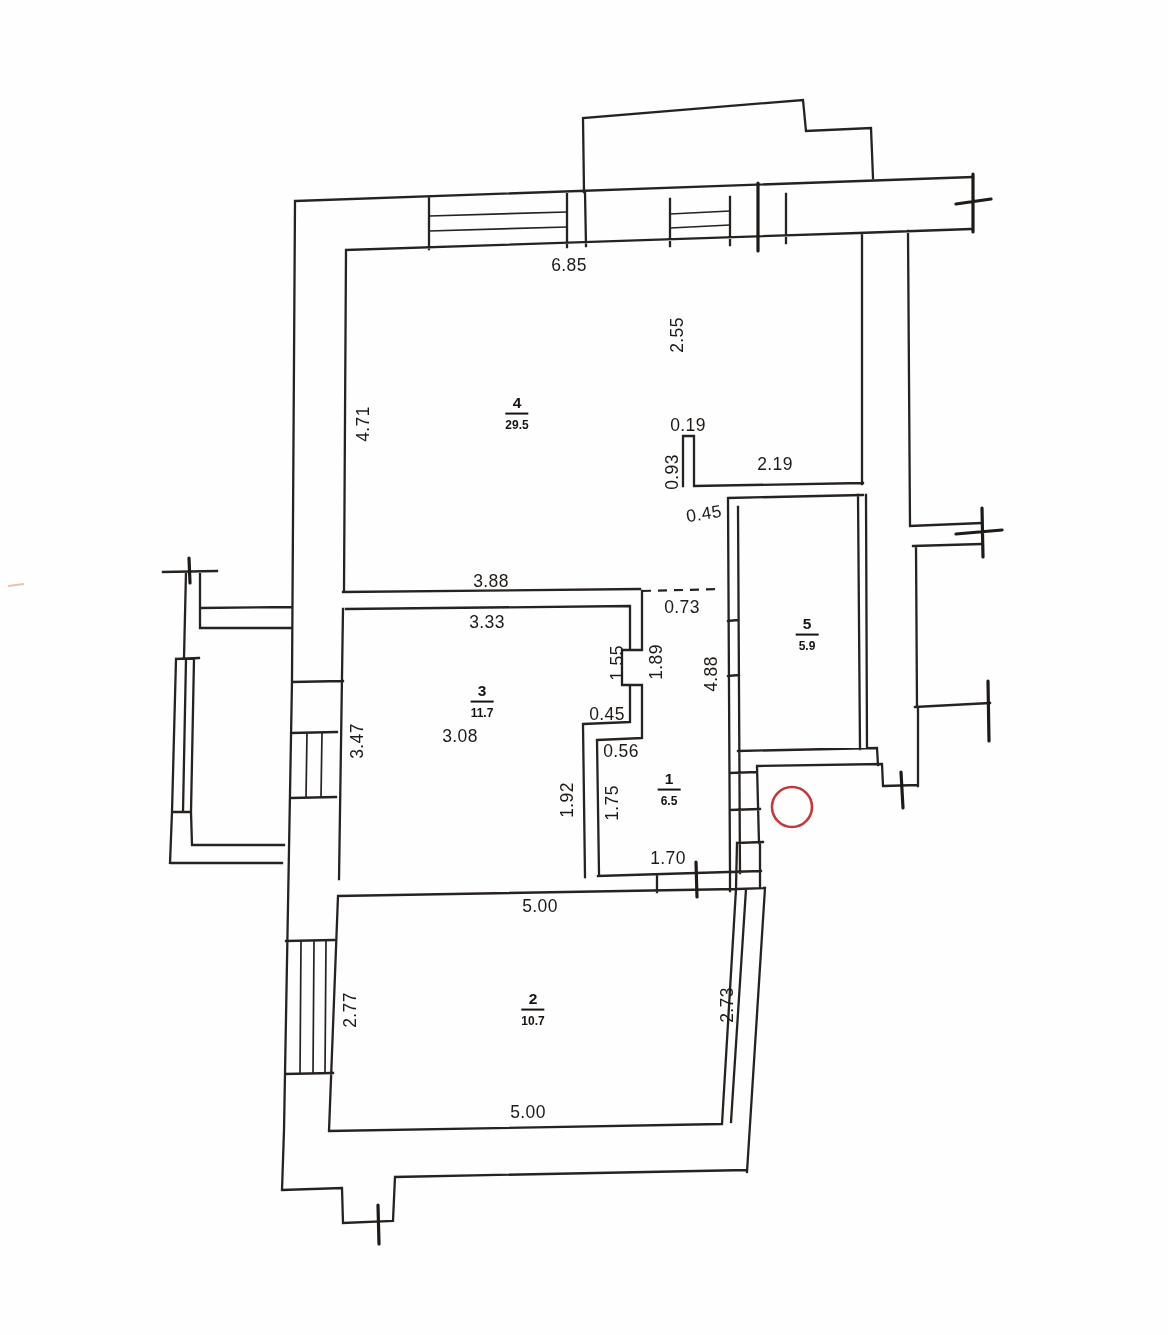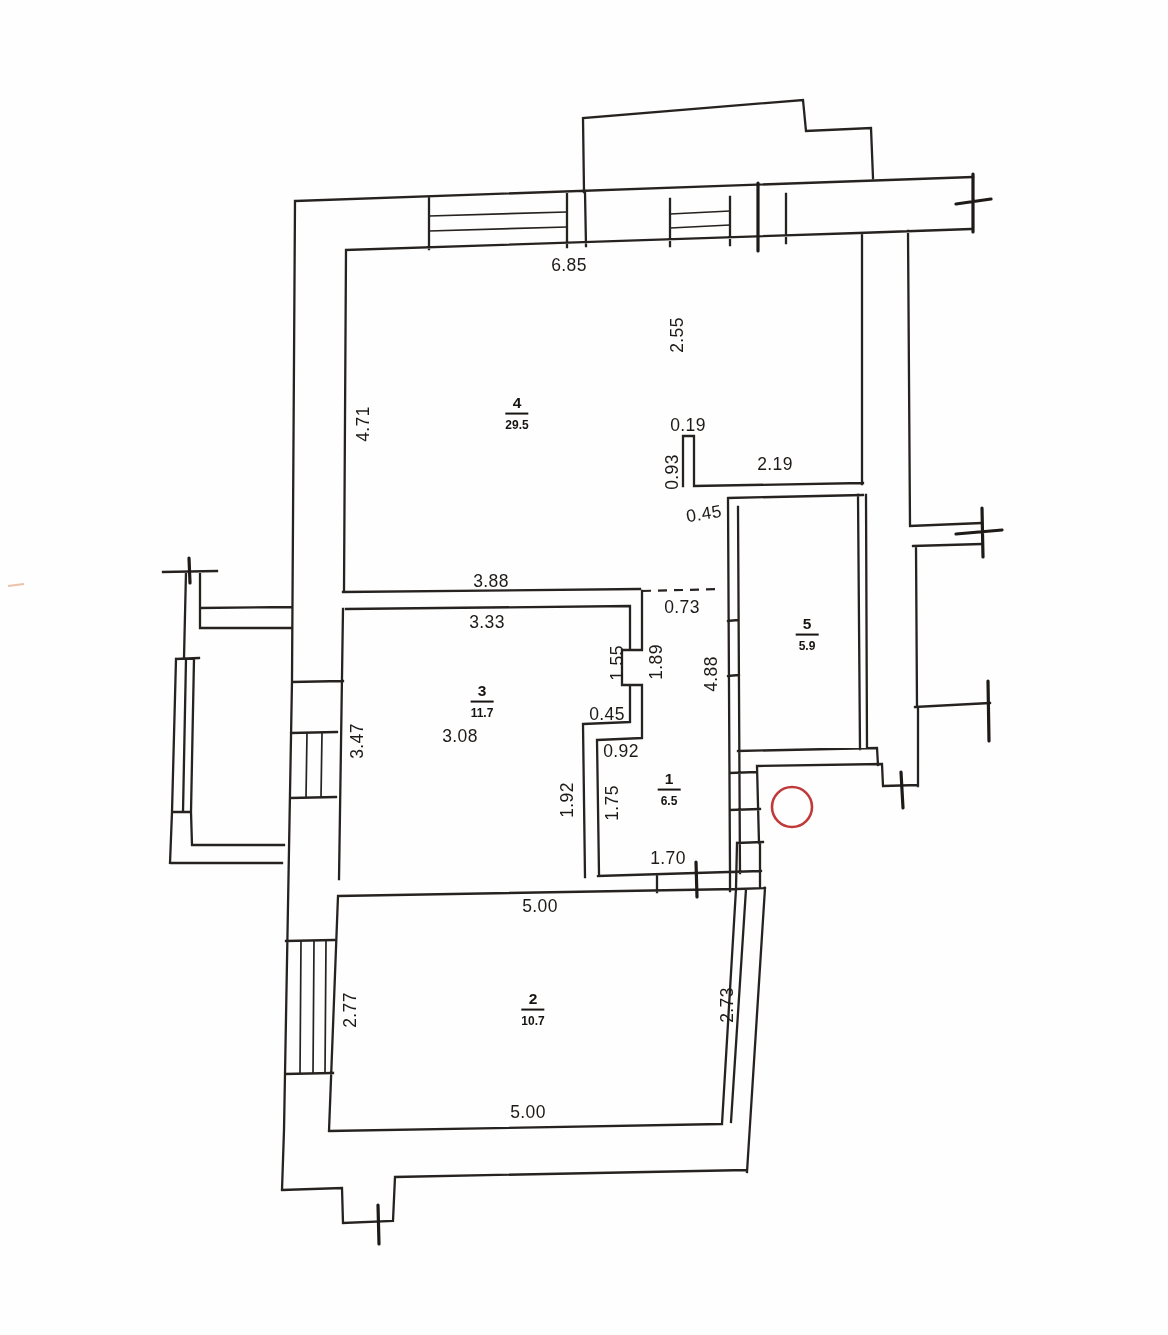--- a/index.html
+++ b/index.html
@@ -181,21 +181,21 @@
 
   <div class="dim" style="left:569px;top:265px">6.85</div>
   <div class="dim" style="left:688px;top:425px">0.19</div>
   <div class="dim" style="left:775px;top:464px">2.19</div>
   <div class="dim t10" style="left:704px;top:514px">0.45</div>
   <div class="dim" style="left:491px;top:581px">3.88</div>
   <div class="dim" style="left:682px;top:607px">0.73</div>
   <div class="dim" style="left:487px;top:622px">3.33</div>
   <div class="dim" style="left:607px;top:714px">0.45</div>
   <div class="dim" style="left:460px;top:736px">3.08</div>
-  <div class="dim" style="left:621px;top:751px">0.92</div>
+  <div class="dim" style="left:621px;top:751px">0.56</div>
   <div class="dim" style="left:668px;top:858px">1.70</div>
   <div class="dim" style="left:540px;top:906px">5.00</div>
   <div class="dim" style="left:528px;top:1112px">5.00</div>
 
   <div class="dim v" style="left:677px;top:335px">2.55</div>
   <div class="dim v" style="left:363px;top:424px">4.71</div>
   <div class="dim v" style="left:672px;top:472px">0.93</div>
   <div class="dim v" style="left:617px;top:663px">1.55</div>
   <div class="dim v" style="left:656px;top:662px">1.89</div>
   <div class="dim v" style="left:711px;top:674px">4.88</div>

